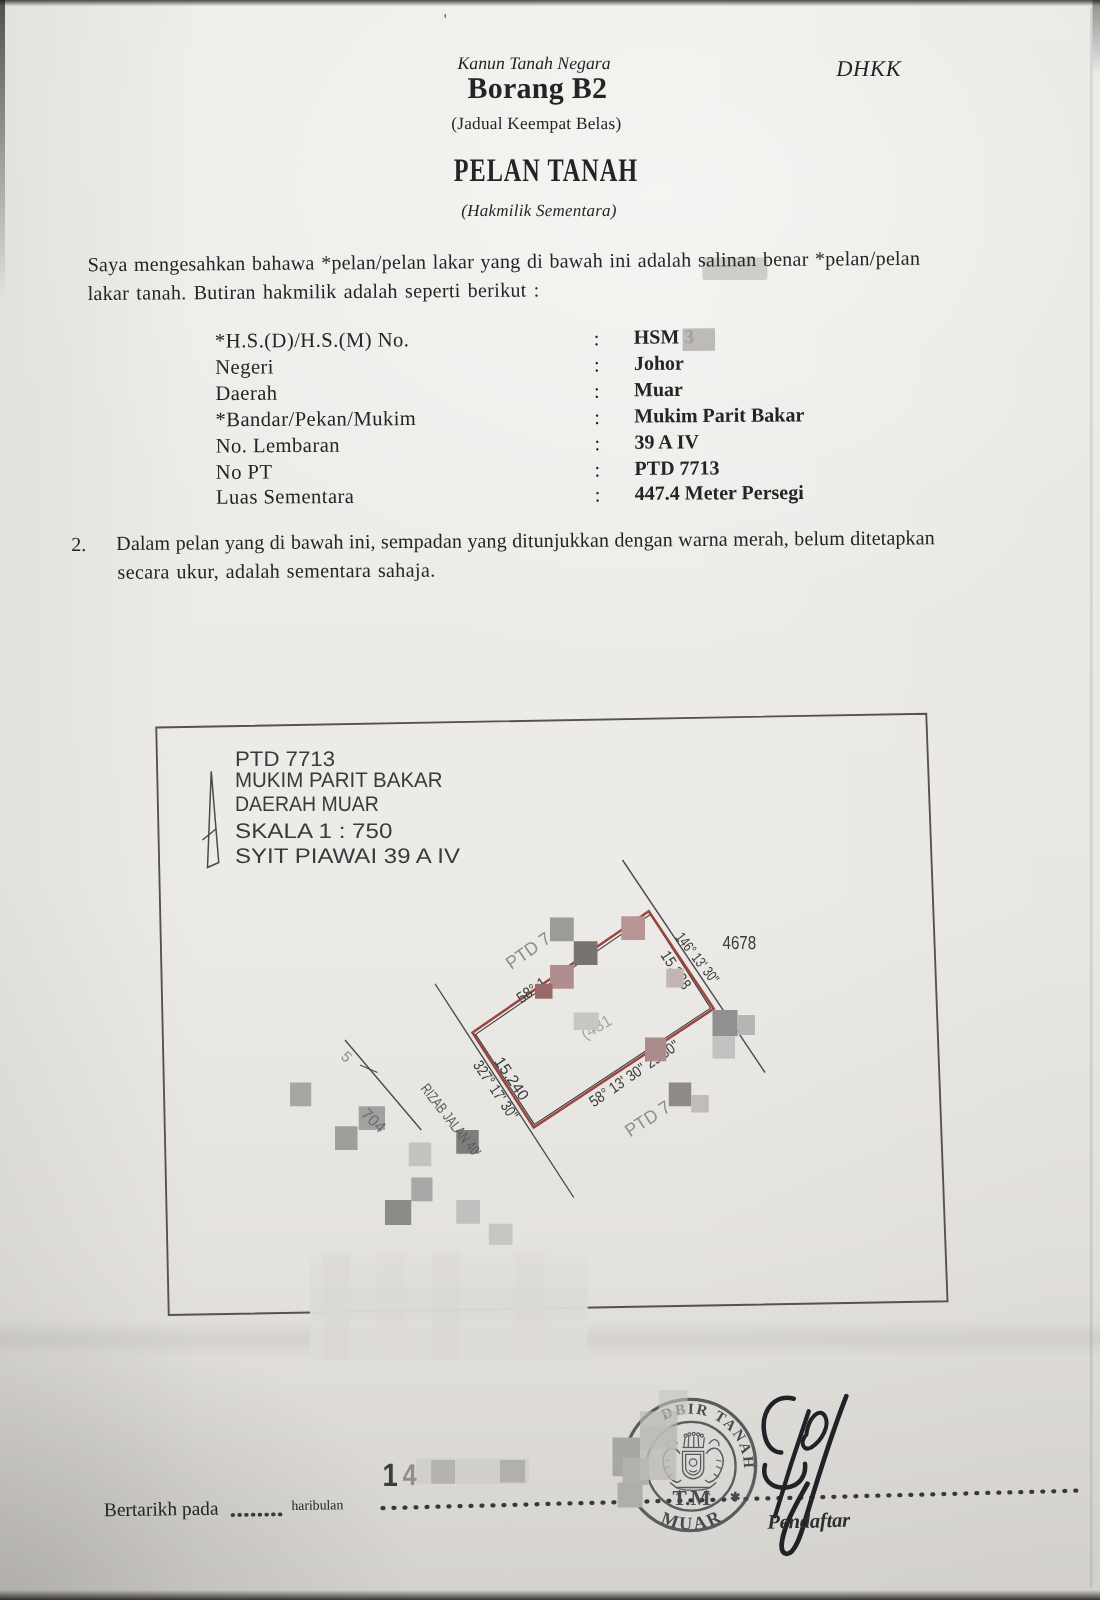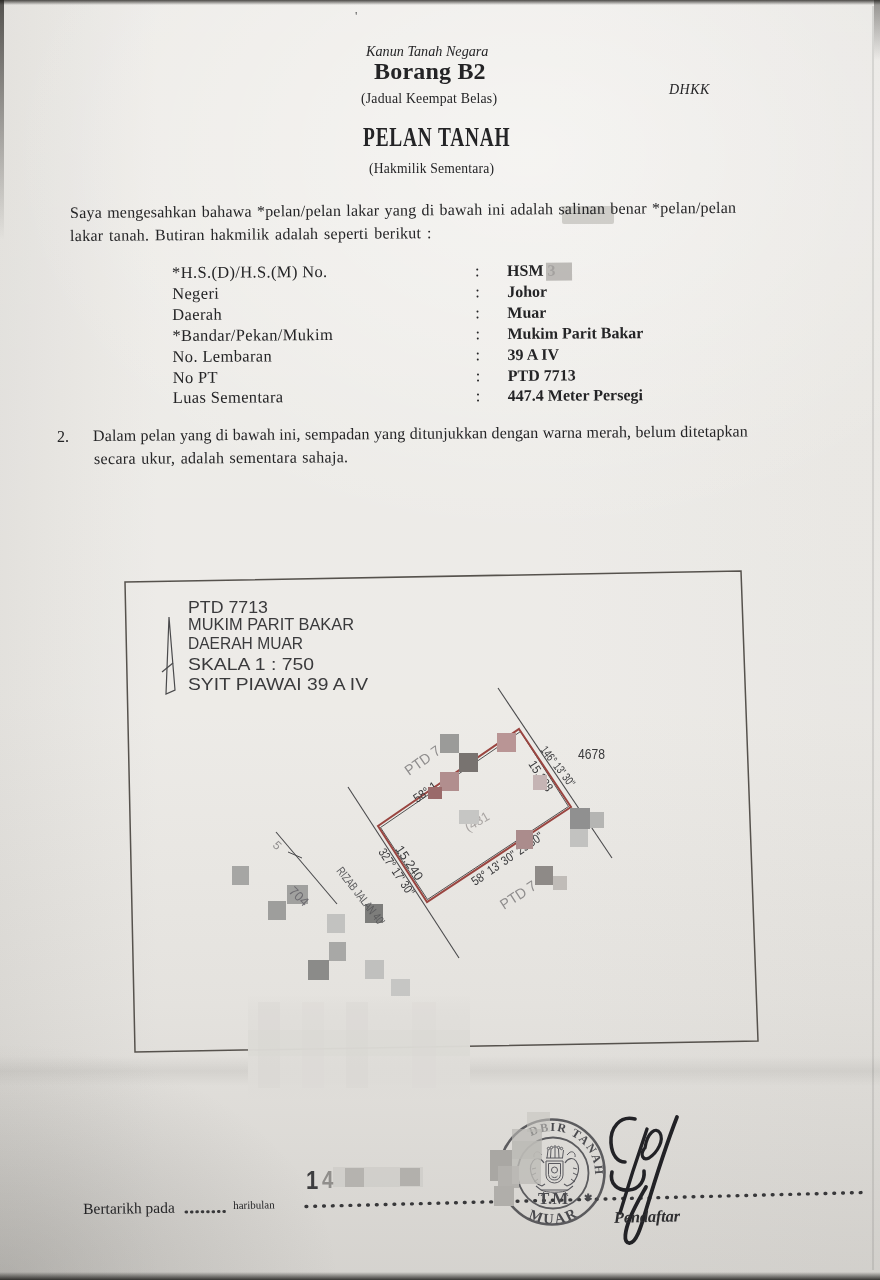--- a/index.html
+++ b/index.html
@@ -33,29 +33,29 @@
   <div class="shade" style="left:0;top:0;width:4px;height:240px;background:linear-gradient(180deg,rgba(35,33,30,0.75),rgba(35,33,30,0.0));"></div>
 
   <div class="shade" style="left:872px;top:6px;width:2px;height:1264px;background:rgba(90,88,84,0.15);"></div>
 
   <div class="shade" style="left:874px;top:0;width:6px;height:60px;background:linear-gradient(180deg,rgba(35,33,30,0.45),rgba(35,33,30,0.0));"></div>
 
   <div class="t ser" style="left:355px;top:8px;font-size:13px;color:#555;">'</div>
 
   <div class="t ser" style="left:366px;top:43px;font-size:14.2px;font-style:italic;letter-spacing:0px;">Kanun Tanah Negara</div>
 
-  <div class="t ser" style="left:669px;top:45px;font-size:14px;font-style:italic;letter-spacing:0.5px;margin-top:37px;">DHKK</div>
+  <div class="t ser" style="left:669px;top:45px;font-size:18px;font-style:italic;letter-spacing:0.5px;">DHKK</div>
 
   <div class="t ser" style="left:374px;top:58px;font-size:24px;font-weight:bold;letter-spacing:0.2px;">Borang B2</div>
 
   <div class="t ser" style="left:361px;top:91px;font-size:13.8px;letter-spacing:0.2px;">(Jadual Keempat Belas)</div>
 
   <div class="t ser" style="left:363px;top:122px;font-size:20px;font-weight:bold;letter-spacing:0.8px;transform:scale(0.97,1.32);transform-origin:0 0;">PELAN TANAH</div>
 
-  <div class="t ser" style="left:369px;top:161px;font-size:13.6px;letter-spacing:0.2px;">(Hakmilik Sementara)</div>
+  <div class="t ser" style="left:369px;top:161px;font-size:13.6px;font-style:italic;letter-spacing:0.2px;">(Hakmilik Sementara)</div>
 
   <div class="shade" style="left:562px;top:206px;width:52px;height:18px;background:rgba(176,174,170,0.55);border-radius:2px;"></div>
 
   <div class="t ser" style="left:70px;top:204px;font-size:16px;letter-spacing:0.2px;word-spacing:1px;transform:rotate(-0.45deg);transform-origin:0 0;">Saya mengesahkan bahawa *pelan/pelan lakar yang di bawah ini adalah salinan benar *pelan/pelan</div>
 
   <div class="t ser" style="left:70px;top:227px;font-size:16px;letter-spacing:0.25px;word-spacing:1.5px;transform:rotate(-0.45deg);transform-origin:0 0;">lakar tanah. Butiran hakmilik adalah seperti berikut :</div>
 
   <div style="position:absolute;left:0;top:0;transform:rotate(-0.35deg);transform-origin:170px 270px;">
 
     <div class="t ser" style="left:172px;top:263px;font-size:16.5px;letter-spacing:0.35px;line-height:20.9px;">*H.S.(D)/H.S.(M) No.<br>Negeri<br>Daerah<br>*Bandar/Pekan/Mukim<br>No. Lembaran<br>No PT<br>Luas Sementara</div>

